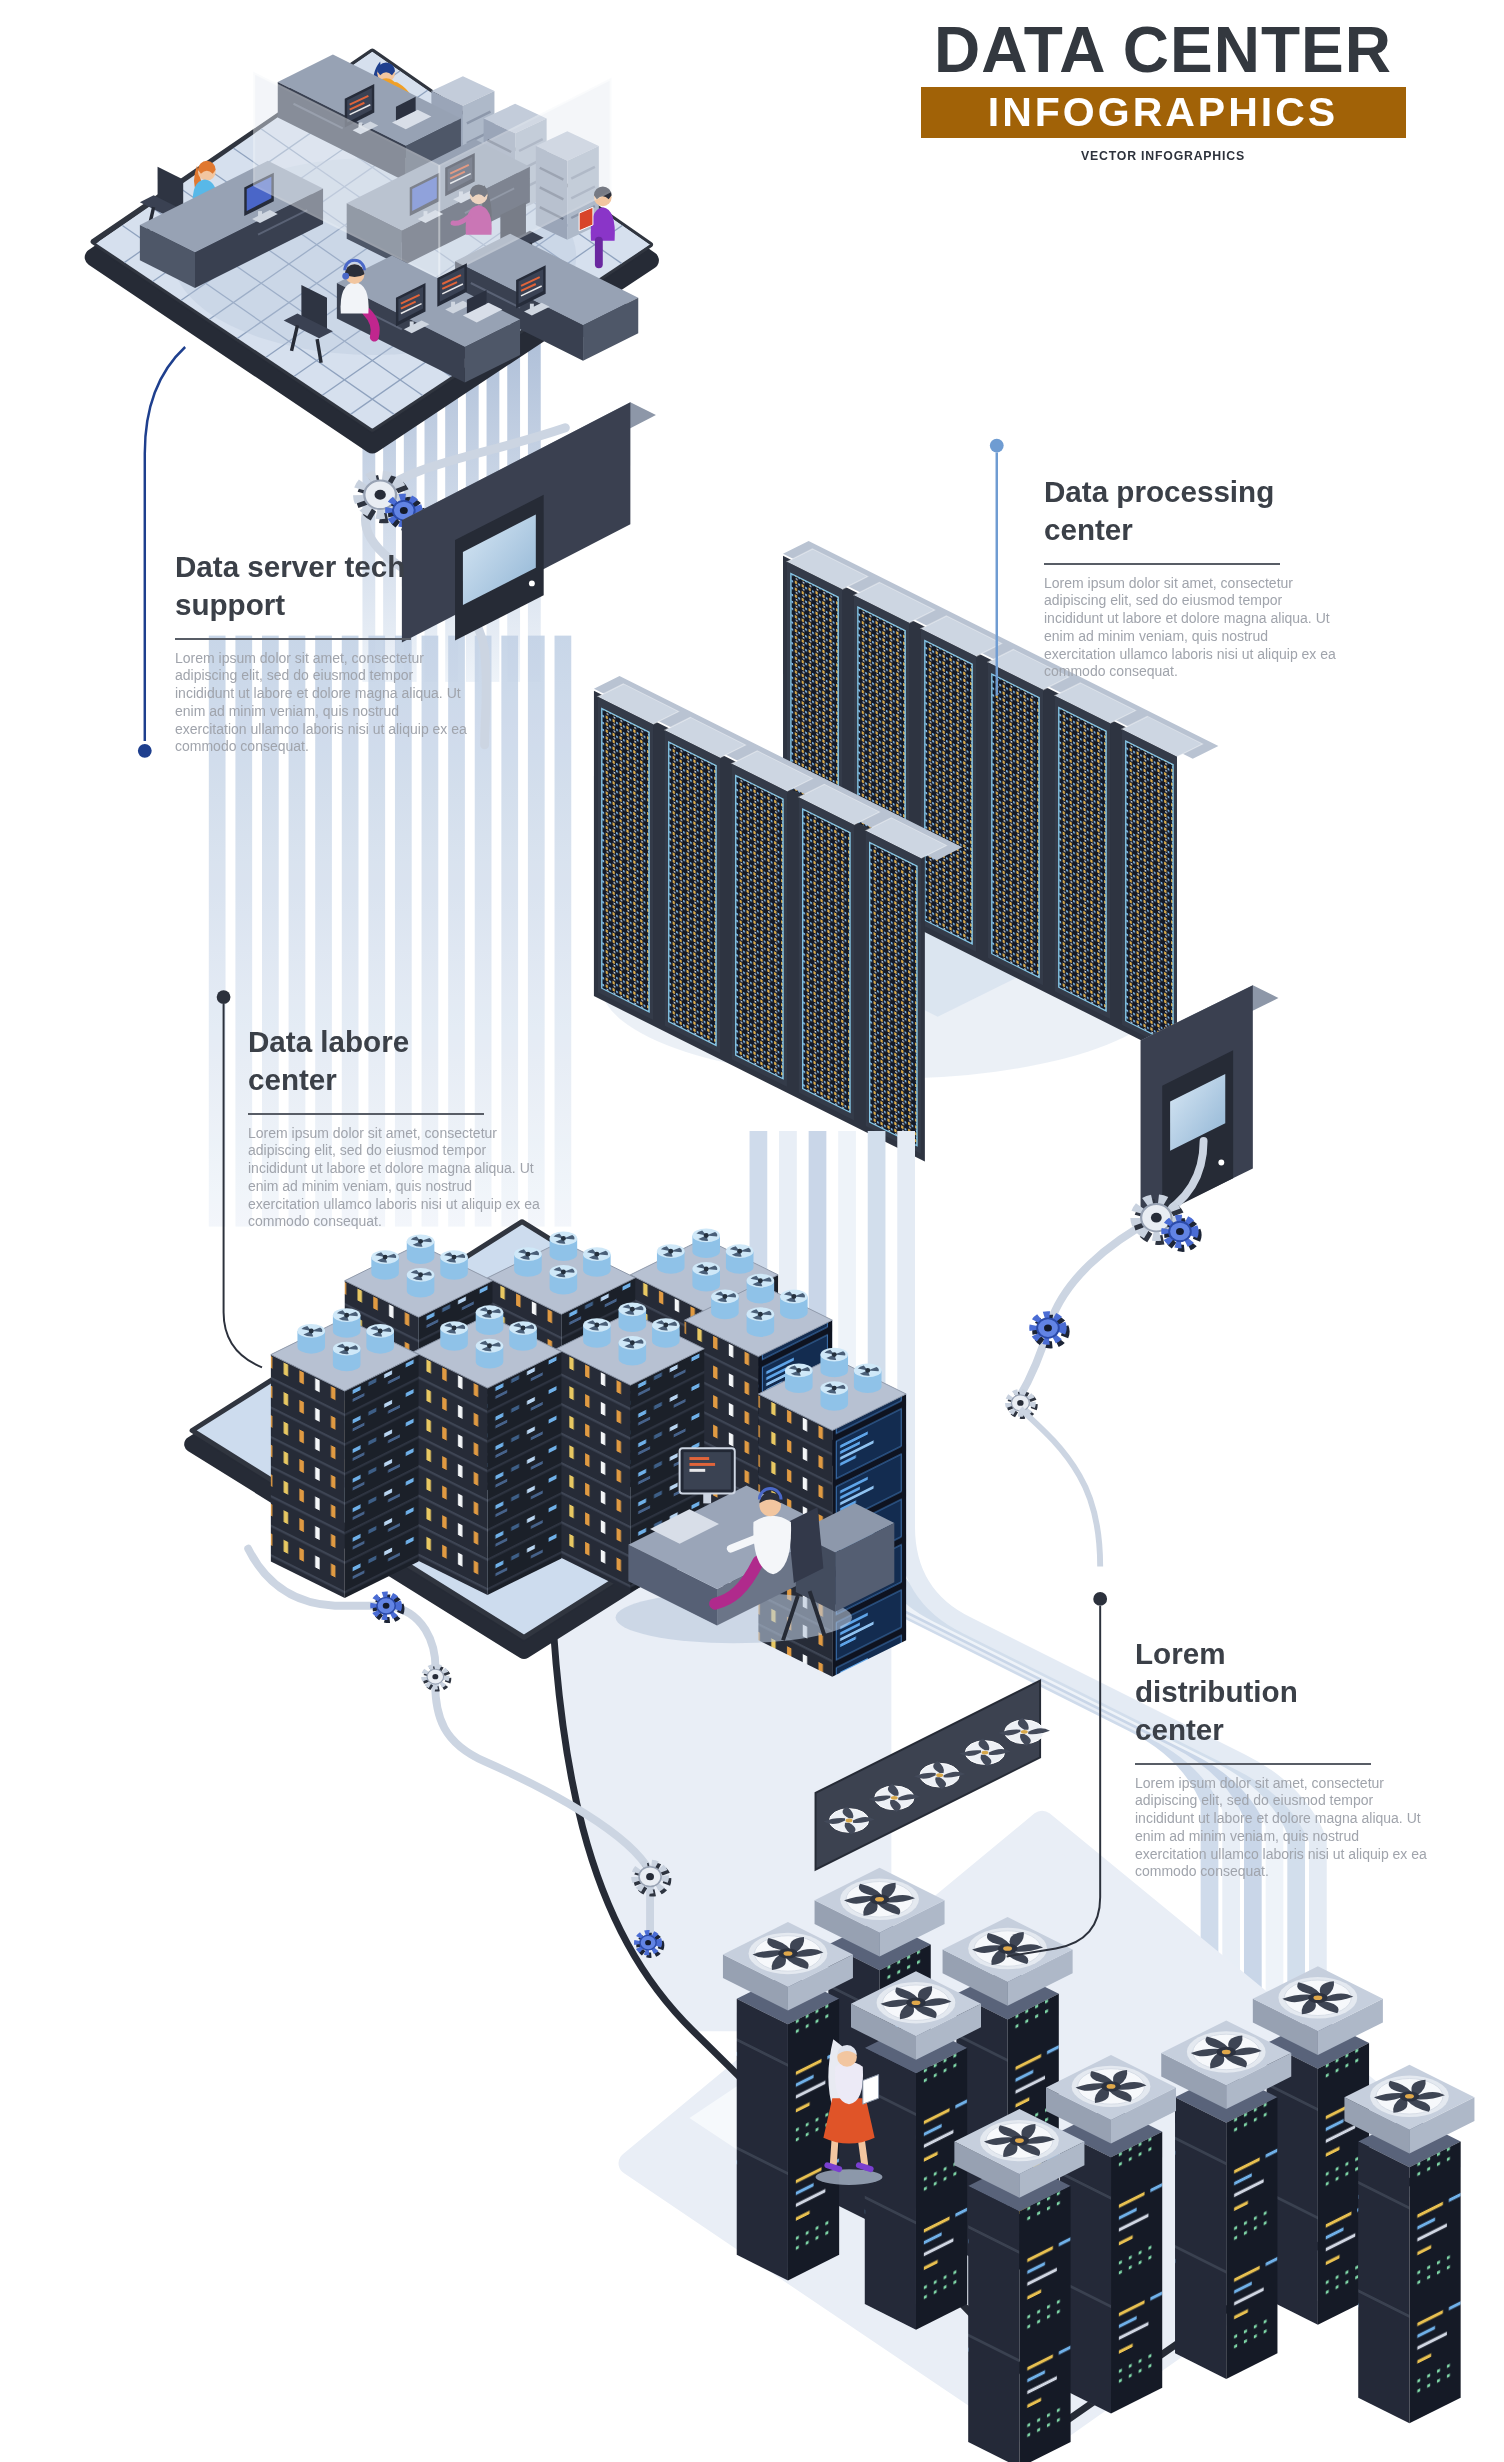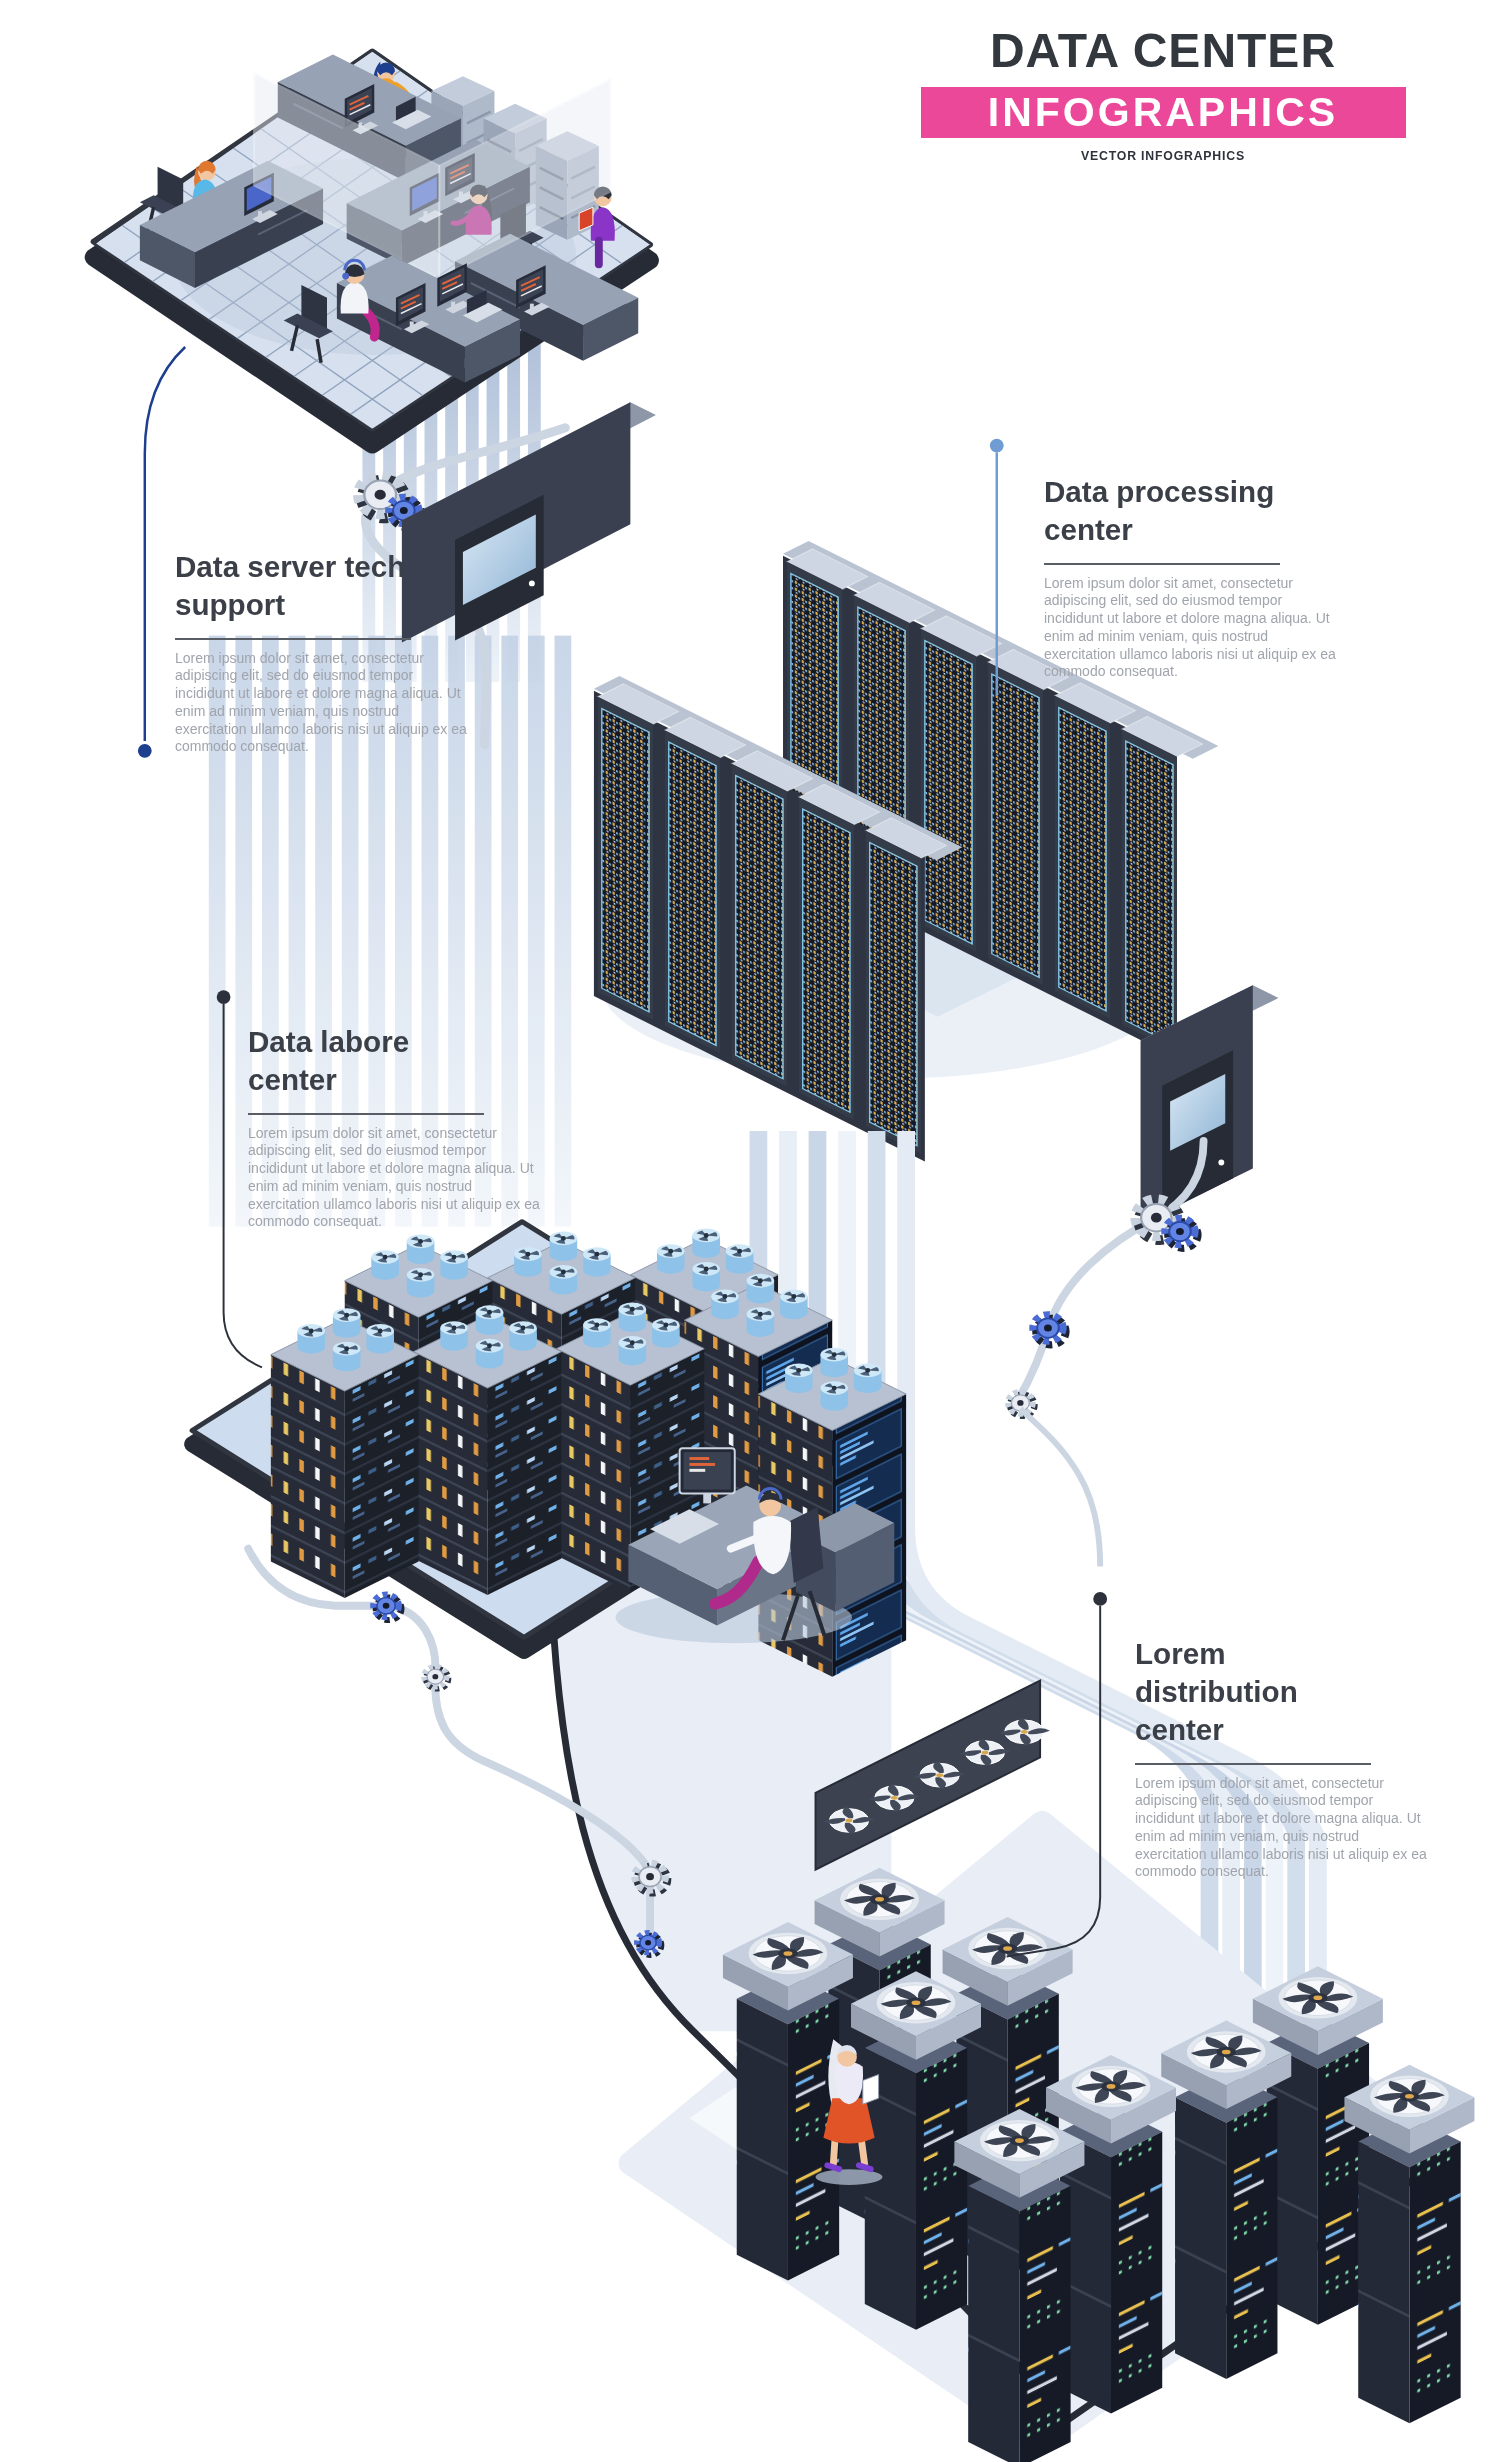--- a/index.html
+++ b/index.html
@@ -1,21 +1,21 @@
 <!DOCTYPE html>
 <html><head>
 <meta charset="utf-8">
 <style>
   html,body{margin:0;padding:0;background:#fff;}
   .stage{position:relative;width:1504px;height:2463px;background:#ffffff;overflow:hidden;
          font-family:"Liberation Sans",sans-serif;}
   .stage svg{position:absolute;left:0;top:0;}
   .title-wrap{position:absolute;left:887px;top:19.7px;width:552px;text-align:center;z-index:5;}
-  .title-main{margin:0;font-size:48px;font-weight:700;letter-spacing:1px;color:#33383f;line-height:61px;}
-  .title-banner{margin:5.9px auto 0;width:485px;background:#ec4899;color:#ffffff;font-size:41px;
+  .title-main{margin:0;font-size:64px;font-weight:700;letter-spacing:1px;color:#33383f;line-height:61px;}
+  .title-banner{margin:5.9px auto 0;width:485px;background:#a16207;color:#ffffff;font-size:41px;
         font-weight:700;letter-spacing:3px;line-height:51px;}
   .title-tagline{margin-top:11.8px;font-size:12.3px;font-weight:700;letter-spacing:0.8px;color:#2d323c;}
   .section{position:absolute;width:305px;z-index:5;}
   .section h2{margin:0;font-size:29.6px;line-height:38px;font-weight:700;color:#3b4048;width:241px;}
   .section .rule{width:236px;height:0;border-top:2px solid #585d66;margin:13.8px 0 9.9px 0;}
   .section p{margin:0;width:292px;font-size:14px;line-height:17.7px;color:#a0a4ac;}
   #sec-tech{left:175px;top:548px;}
   #sec-proc{left:1032px;top:473px;margin-left:12px;}
   #sec-stor{left:248px;top:1023px;}
   #sec-dist{left:1135px;top:1635px;}

